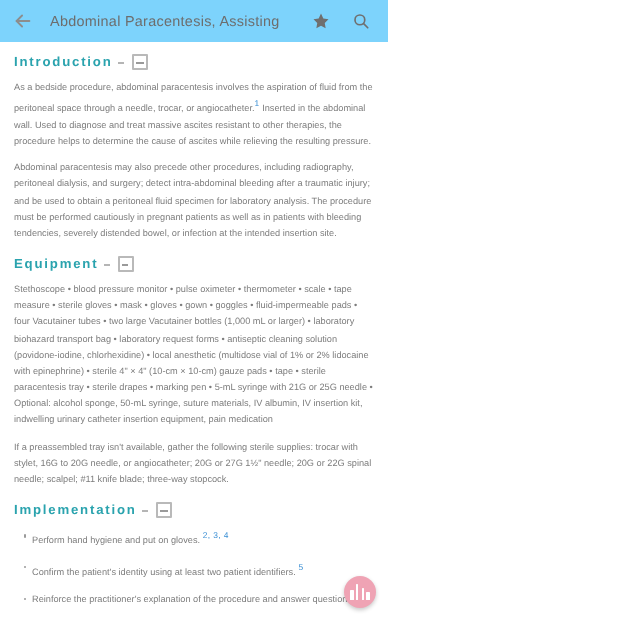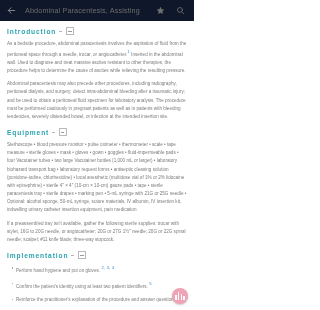--- a/index.html
+++ b/index.html
@@ -22,21 +22,21 @@
     position: relative;
     display: flex;
     flex-direction: column;
     background: #ffffff;
   }
 
   
   .appbar {
     height: 21px;
     min-height: 21px;
-    background: #0f172a;
+    background: #7dd3fc;
     display: flex;
     align-items: center;
     padding: 0 6px 0 5px;
     box-sizing: border-box;
   }
   .back-btn {
     width: 12px;
     height: 12px;
     display: flex;
     align-items: center;

